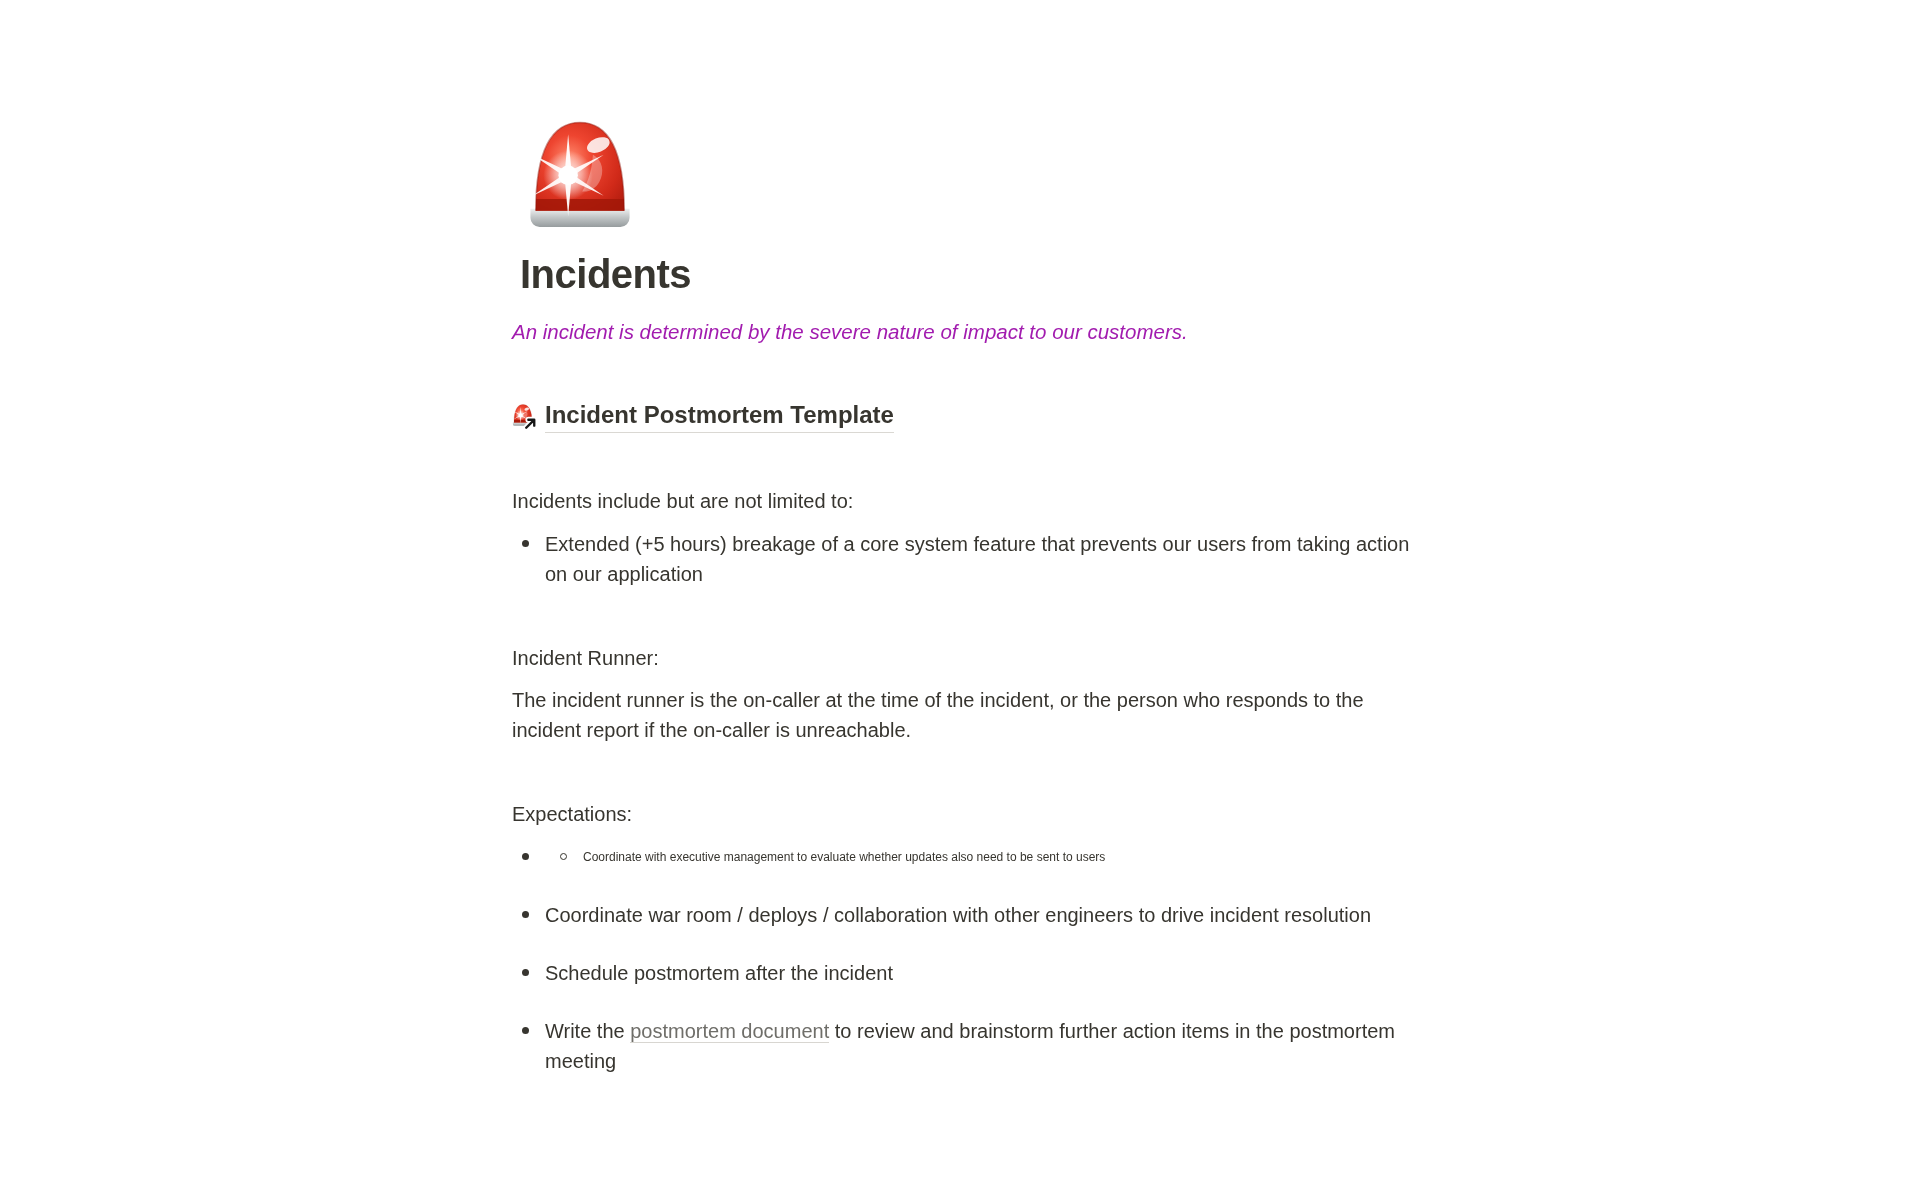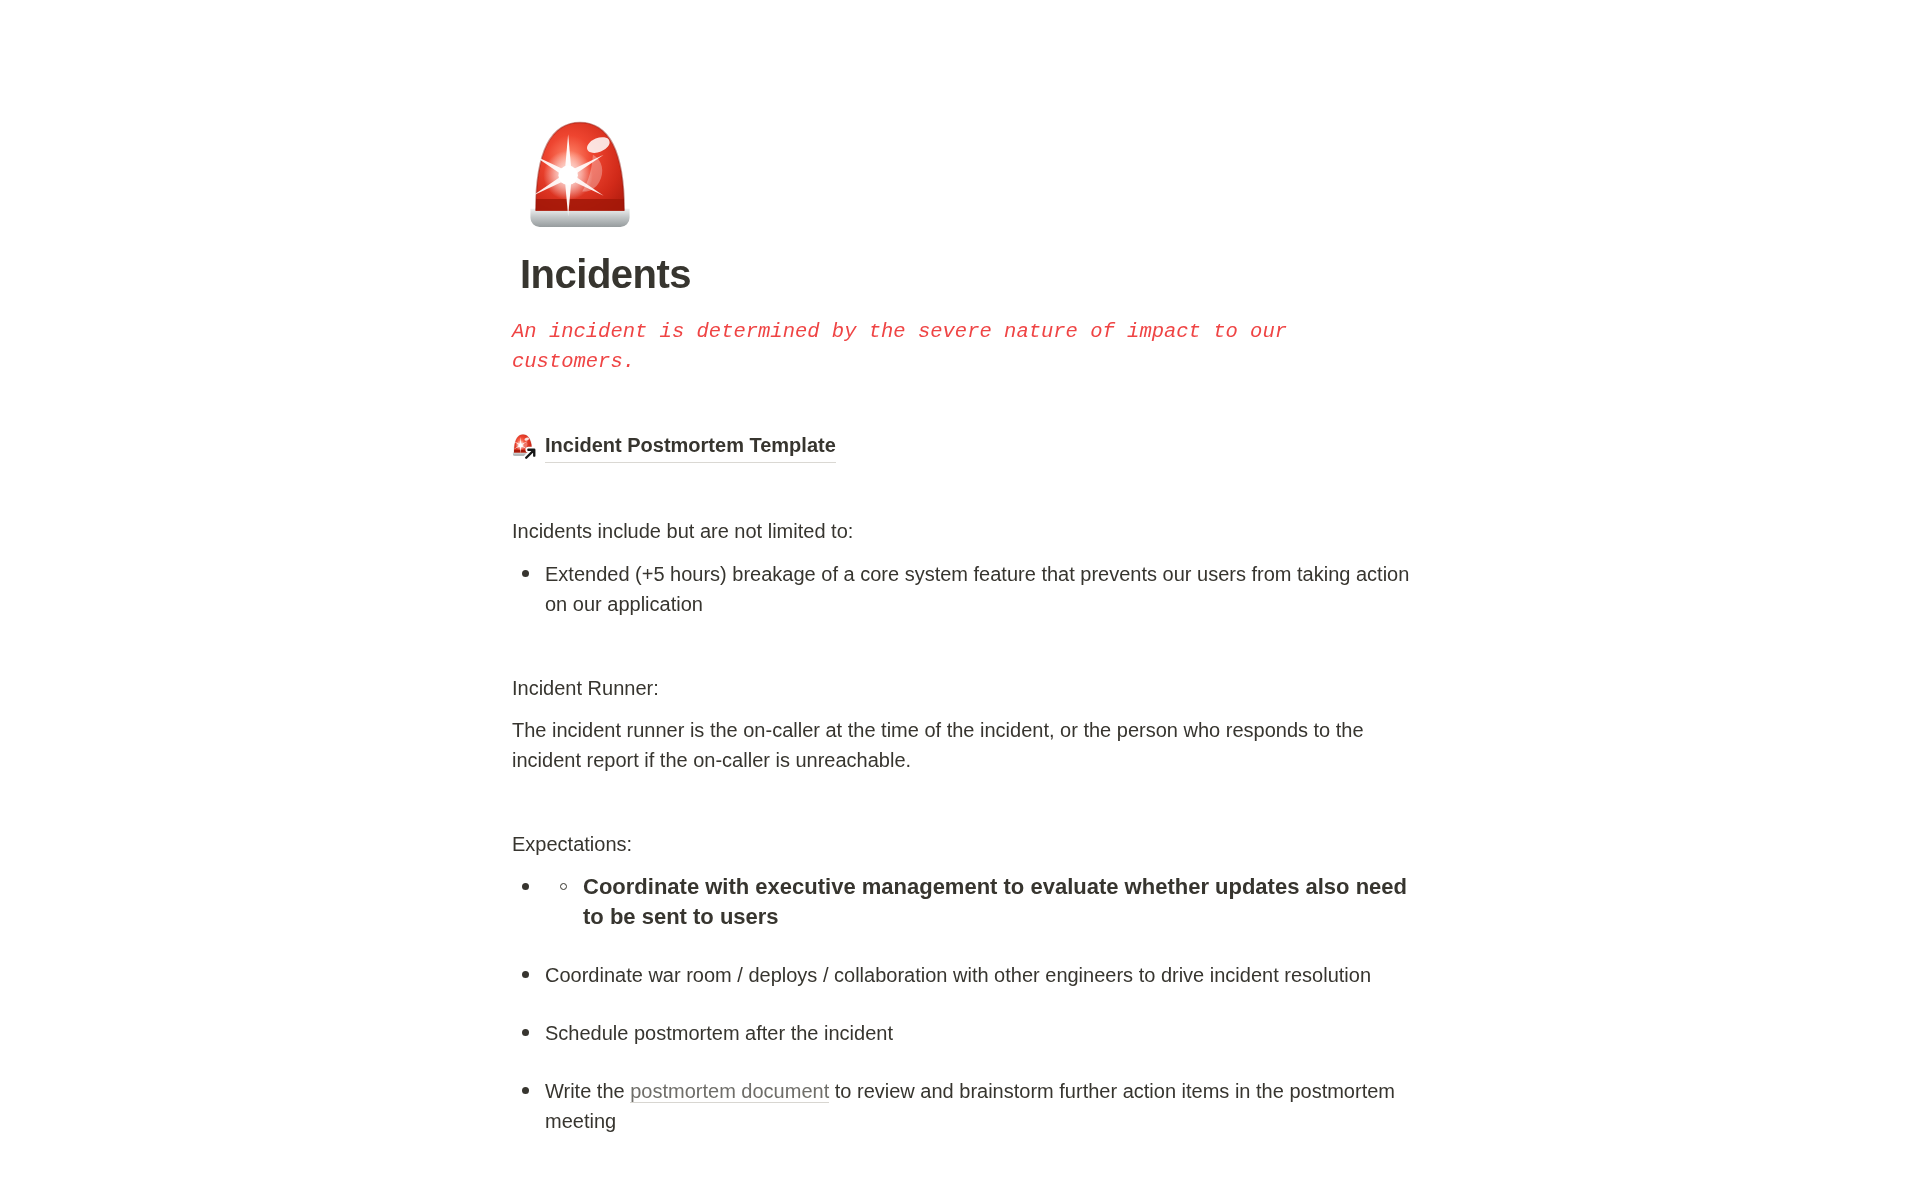--- a/index.html
+++ b/index.html
@@ -32,37 +32,36 @@
     font-weight: 700;
     letter-spacing: -0.5px;
   }
 
   
   .subtitle {
     margin: 12px 0 0 0;
     font-size: 20.5px;
     line-height: 30px;
     font-style: italic;
-    color: #ef4444;
-    font-family: Liberation Mono, monospace;
+    color: #a21caf;
   }
 
   
   .link-row {
     margin-top: 53px;
     display: flex;
     align-items: center;
     height: 32px;
     cursor: pointer;
   }
   .link-icon { position: relative; width: 24px; height: 28px; margin-right: 9px; flex: none; }
   .link-icon .siren-small { width: 22px; height: 23px; display: block; margin-top: 1px; }
   .link-icon .arrow { position: absolute; right: -2px; bottom: -1px; width: 15px; height: 15px; }
   .page-link {
-    font-size: 20px;
+    font-size: 24px;
     font-weight: 600;
     line-height: 30px;
     border-bottom: 1.5px solid #dad8d3;
     padding-bottom: 2px;
   }
 
   
   .body {
     margin: 12px 0 0 0;
     font-size: 20px;
@@ -85,23 +84,22 @@
     position: absolute;
     left: 10px; top: 11px;
     width: 7px; height: 7px;
     border-radius: 50%;
     background: #37352f;
   }
   ul.lvl2 { list-style: none; margin: 12px 0 0 5px; padding: 0; }
   ul.lvl2 > li {
     position: relative;
     padding-left: 33px;
-    font-size: 22px;
-    line-height: 30px;
-    font-weight: bold;
+    font-size: 12px;
+    line-height: 30px;
   }
   ul.lvl2 > li::before {
     content: "";
     position: absolute;
     left: 10px; top: 11px;
     width: 5px; height: 5px;
     border-radius: 50%;
     background: transparent;
     border: 1.8px solid #37352f;
   }

